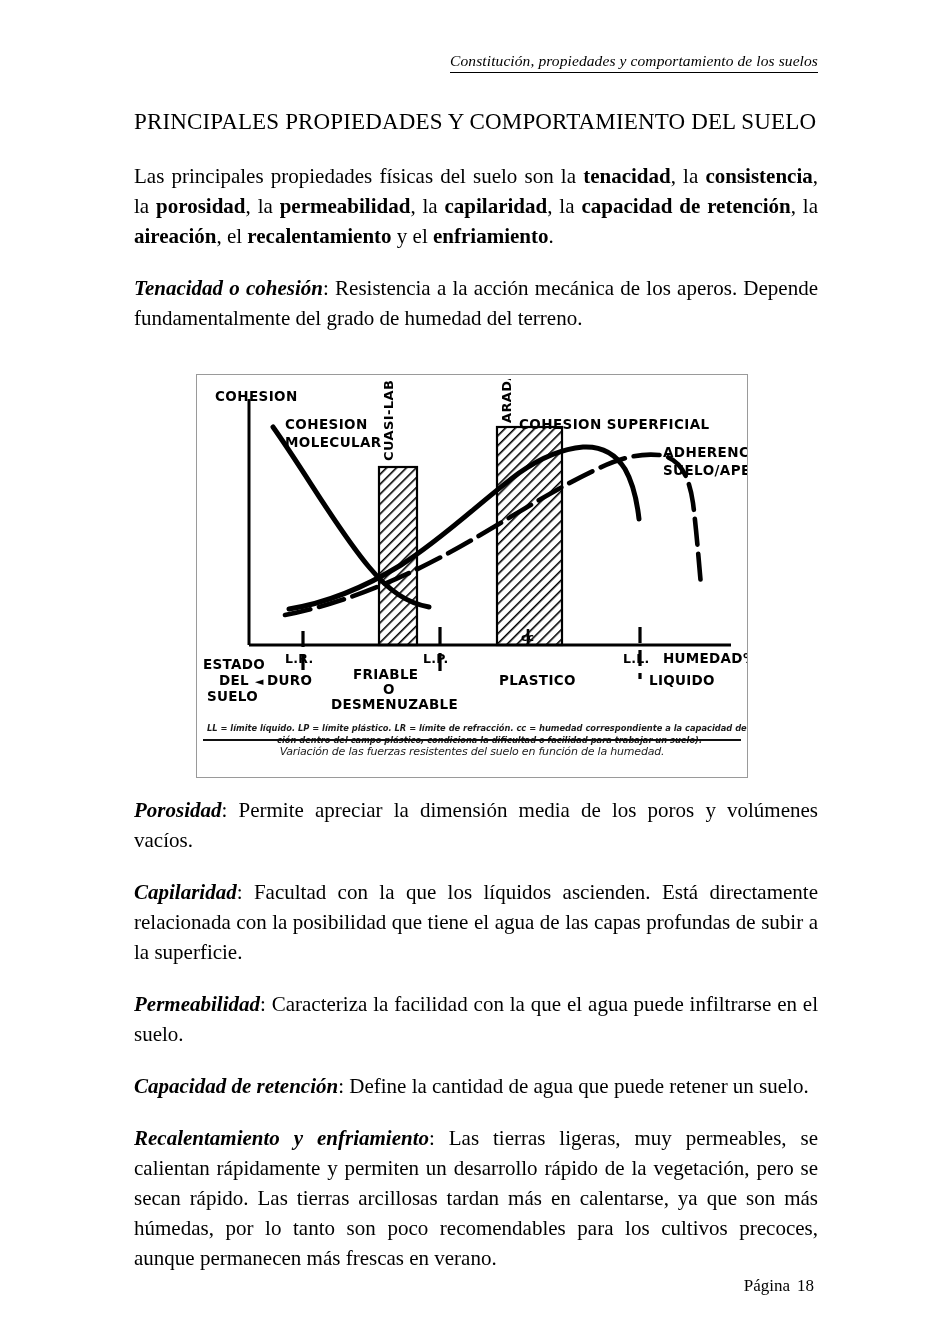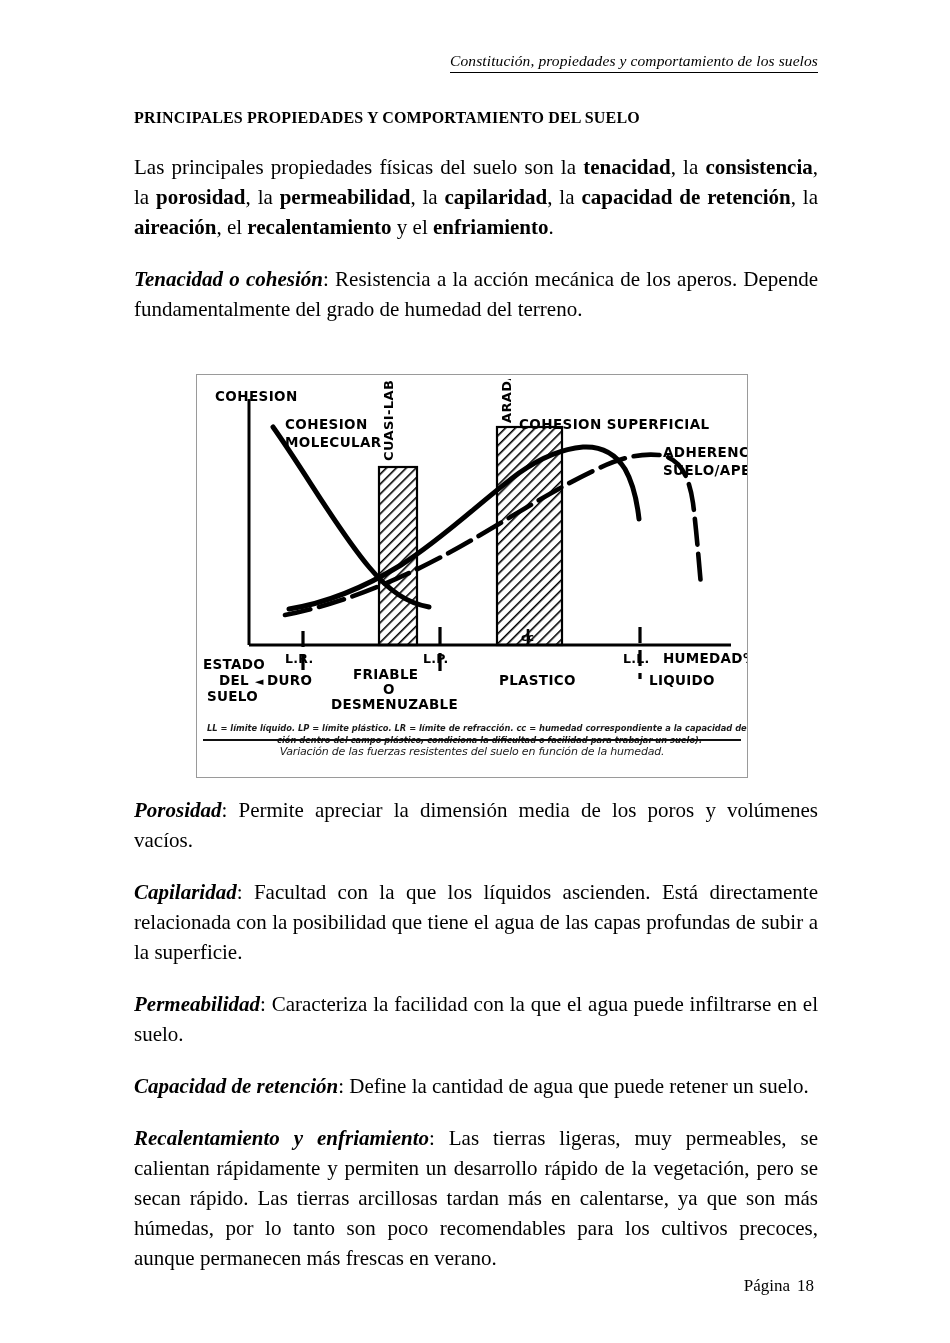--- a/index.html
+++ b/index.html
@@ -35,22 +35,22 @@
   }
 
   
   .col {
     position: absolute;
     left: 134px;
     top: 108px;
     width: 684px;
   }
   h1.section-title {
-    font-size: 16px;
-    font-weight: bold;
+    font-size: 23px;
+    font-weight: normal;
     margin: 0 0 24px 0;
     letter-spacing: 0.15px;
     line-height: 1.25;
   }
   p.para {
     font-size: 21px;
     line-height: 1.43;
     margin: 0 0 22px 0;
     text-align: justify;
     text-justify: inter-word;

